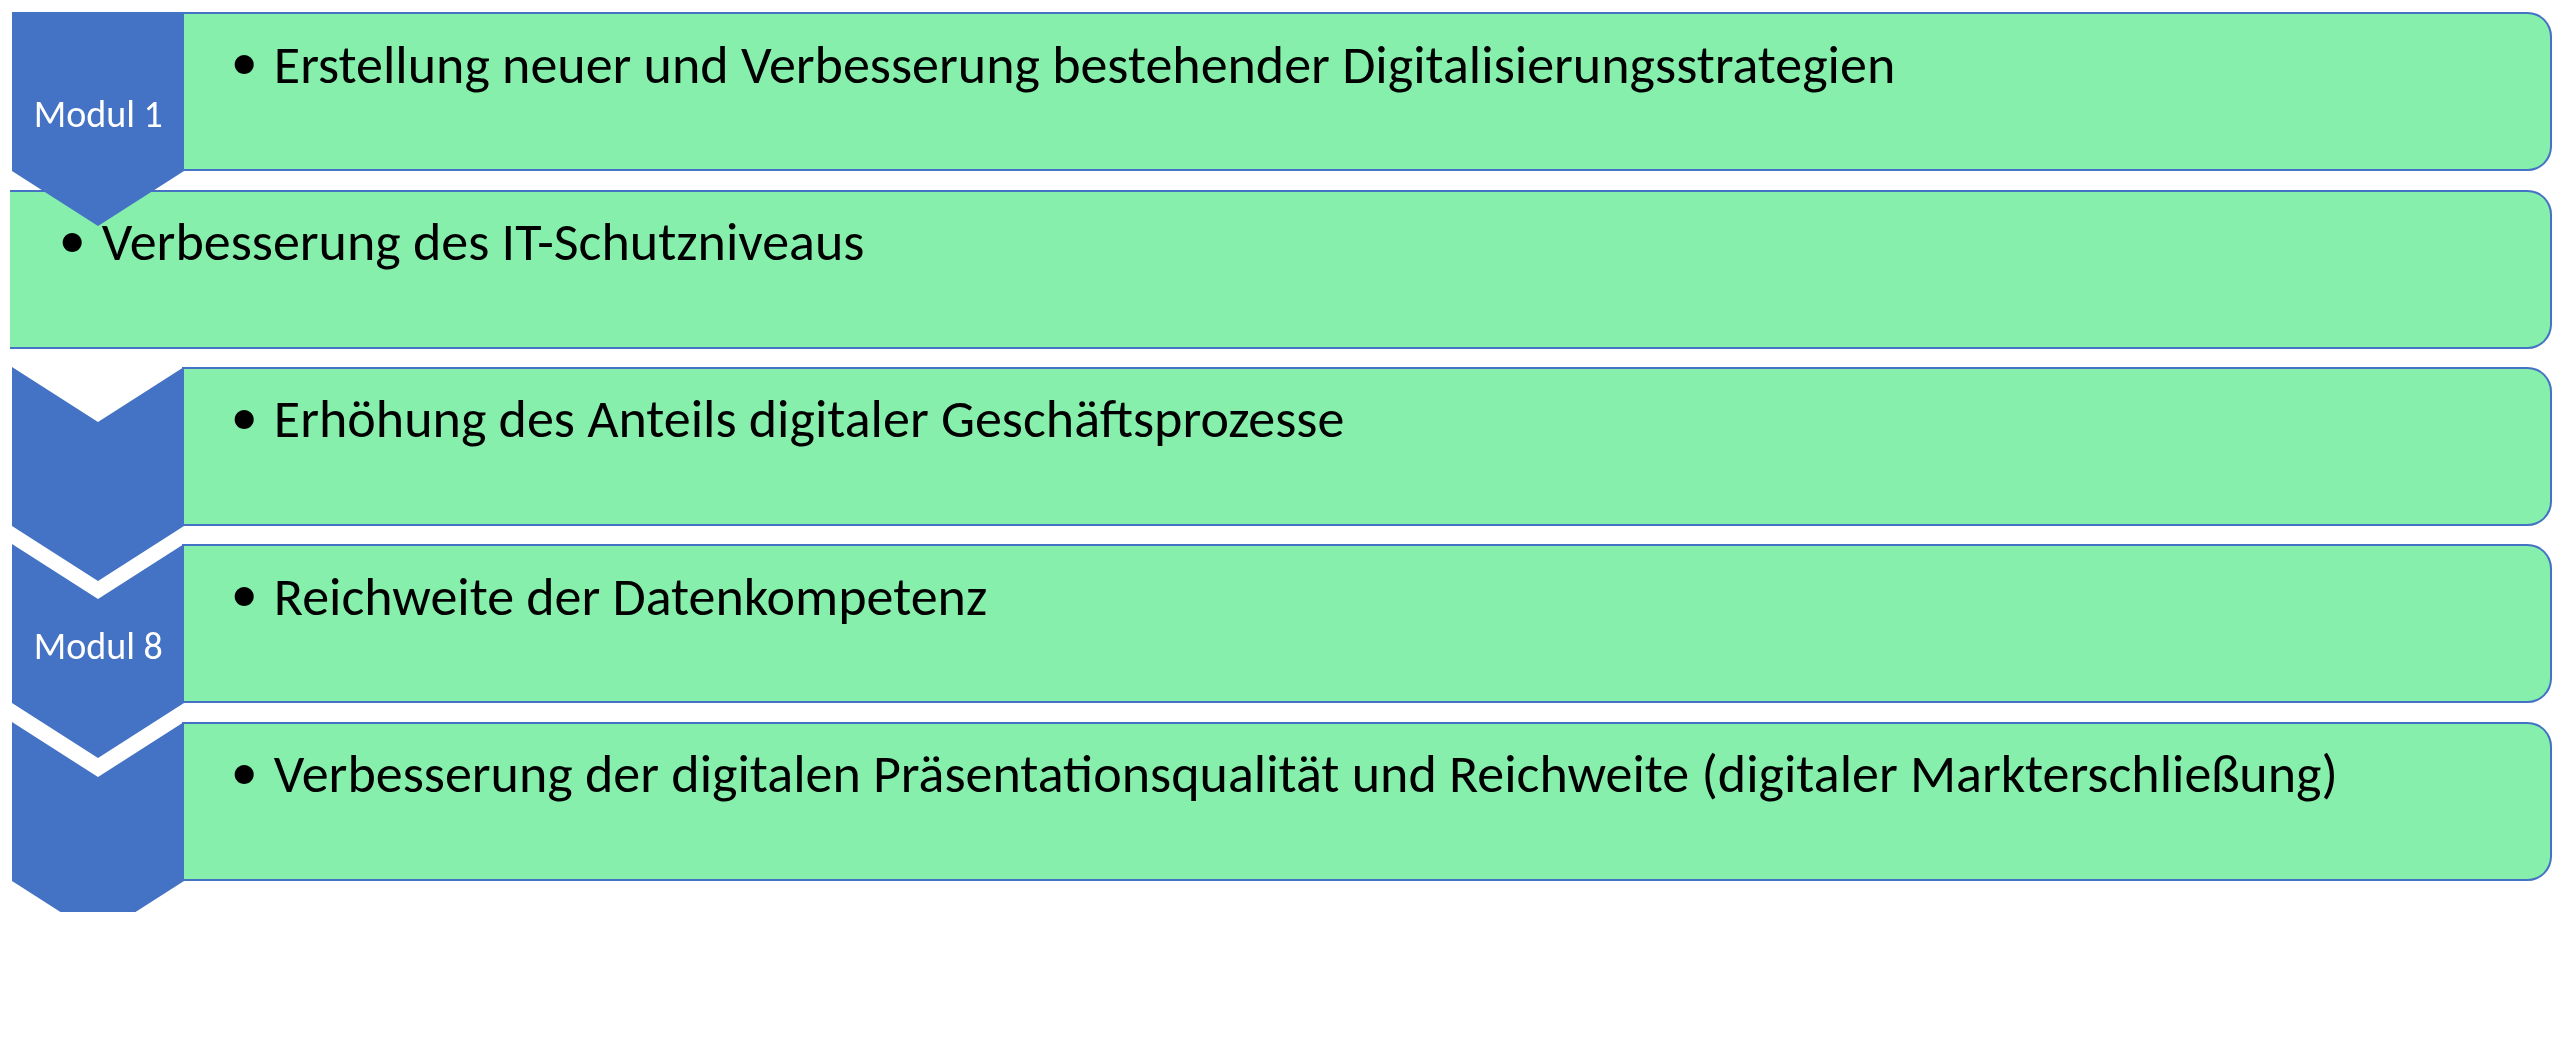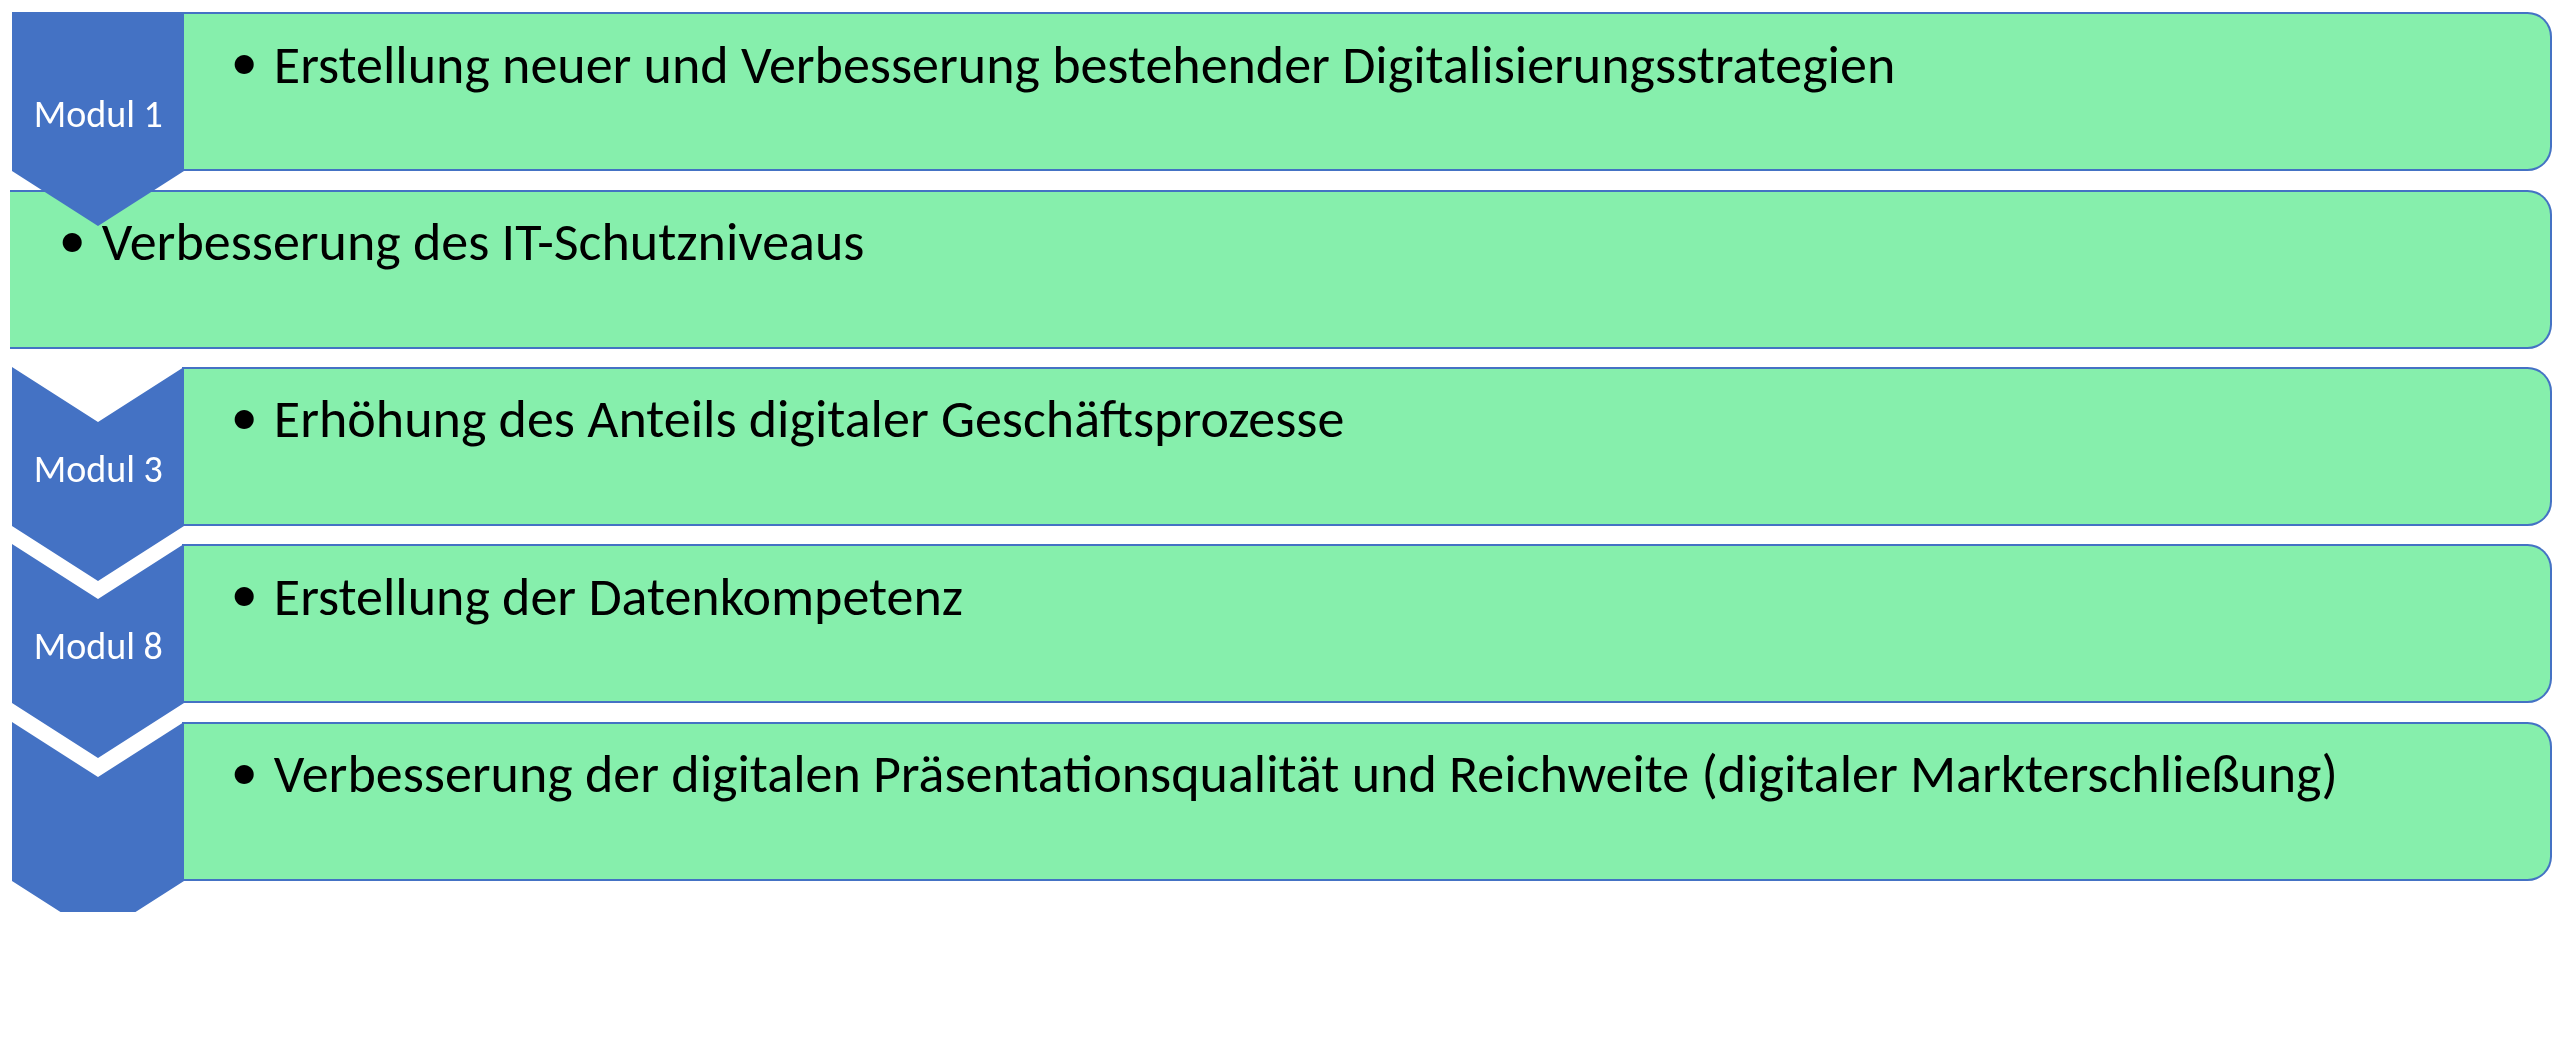--- a/index.html
+++ b/index.html
@@ -115,42 +115,41 @@
         </ul>
     </div>
   </div>
 
   <div class="row">
     <div class="chevron-wrap">
       <div class="chevron">
         <svg viewBox="0 0 280 350" preserveAspectRatio="none">
           <polygon points="0,0 140,90 280,0 280,260 140,350 0,260" fill="#4472C4"></polygon>
         </svg>
-        <div class="chevron-label">Modul 3</div>
       </div>
     </div>
     <div class="content-box">
       <ul>
           <li>Erhöhung des Anteils digitaler Geschäftsprozesse</li>
         </ul>
     </div>
   </div>
 
   <div class="row">
     <div class="chevron-wrap">
       <div class="chevron">
         <svg viewBox="0 0 280 350" preserveAspectRatio="none">
           <polygon points="0,0 140,90 280,0 280,260 140,350 0,260" fill="#4472C4"></polygon>
         </svg>
         <div class="chevron-label">Modul 8</div>
       </div>
     </div>
     <div class="content-box">
       <ul>
-          <li>Erstellung der Datenkompetenz</li>
+          <li>Reichweite der Datenkompetenz</li>
         </ul>
     </div>
   </div>
 
   <div class="row">
     <div class="chevron-wrap">
       <div class="chevron">
         <svg viewBox="0 0 280 350" preserveAspectRatio="none">
           <polygon points="0,0 140,90 280,0 280,260 140,350 0,260" fill="#4472C4"></polygon>
         </svg>

